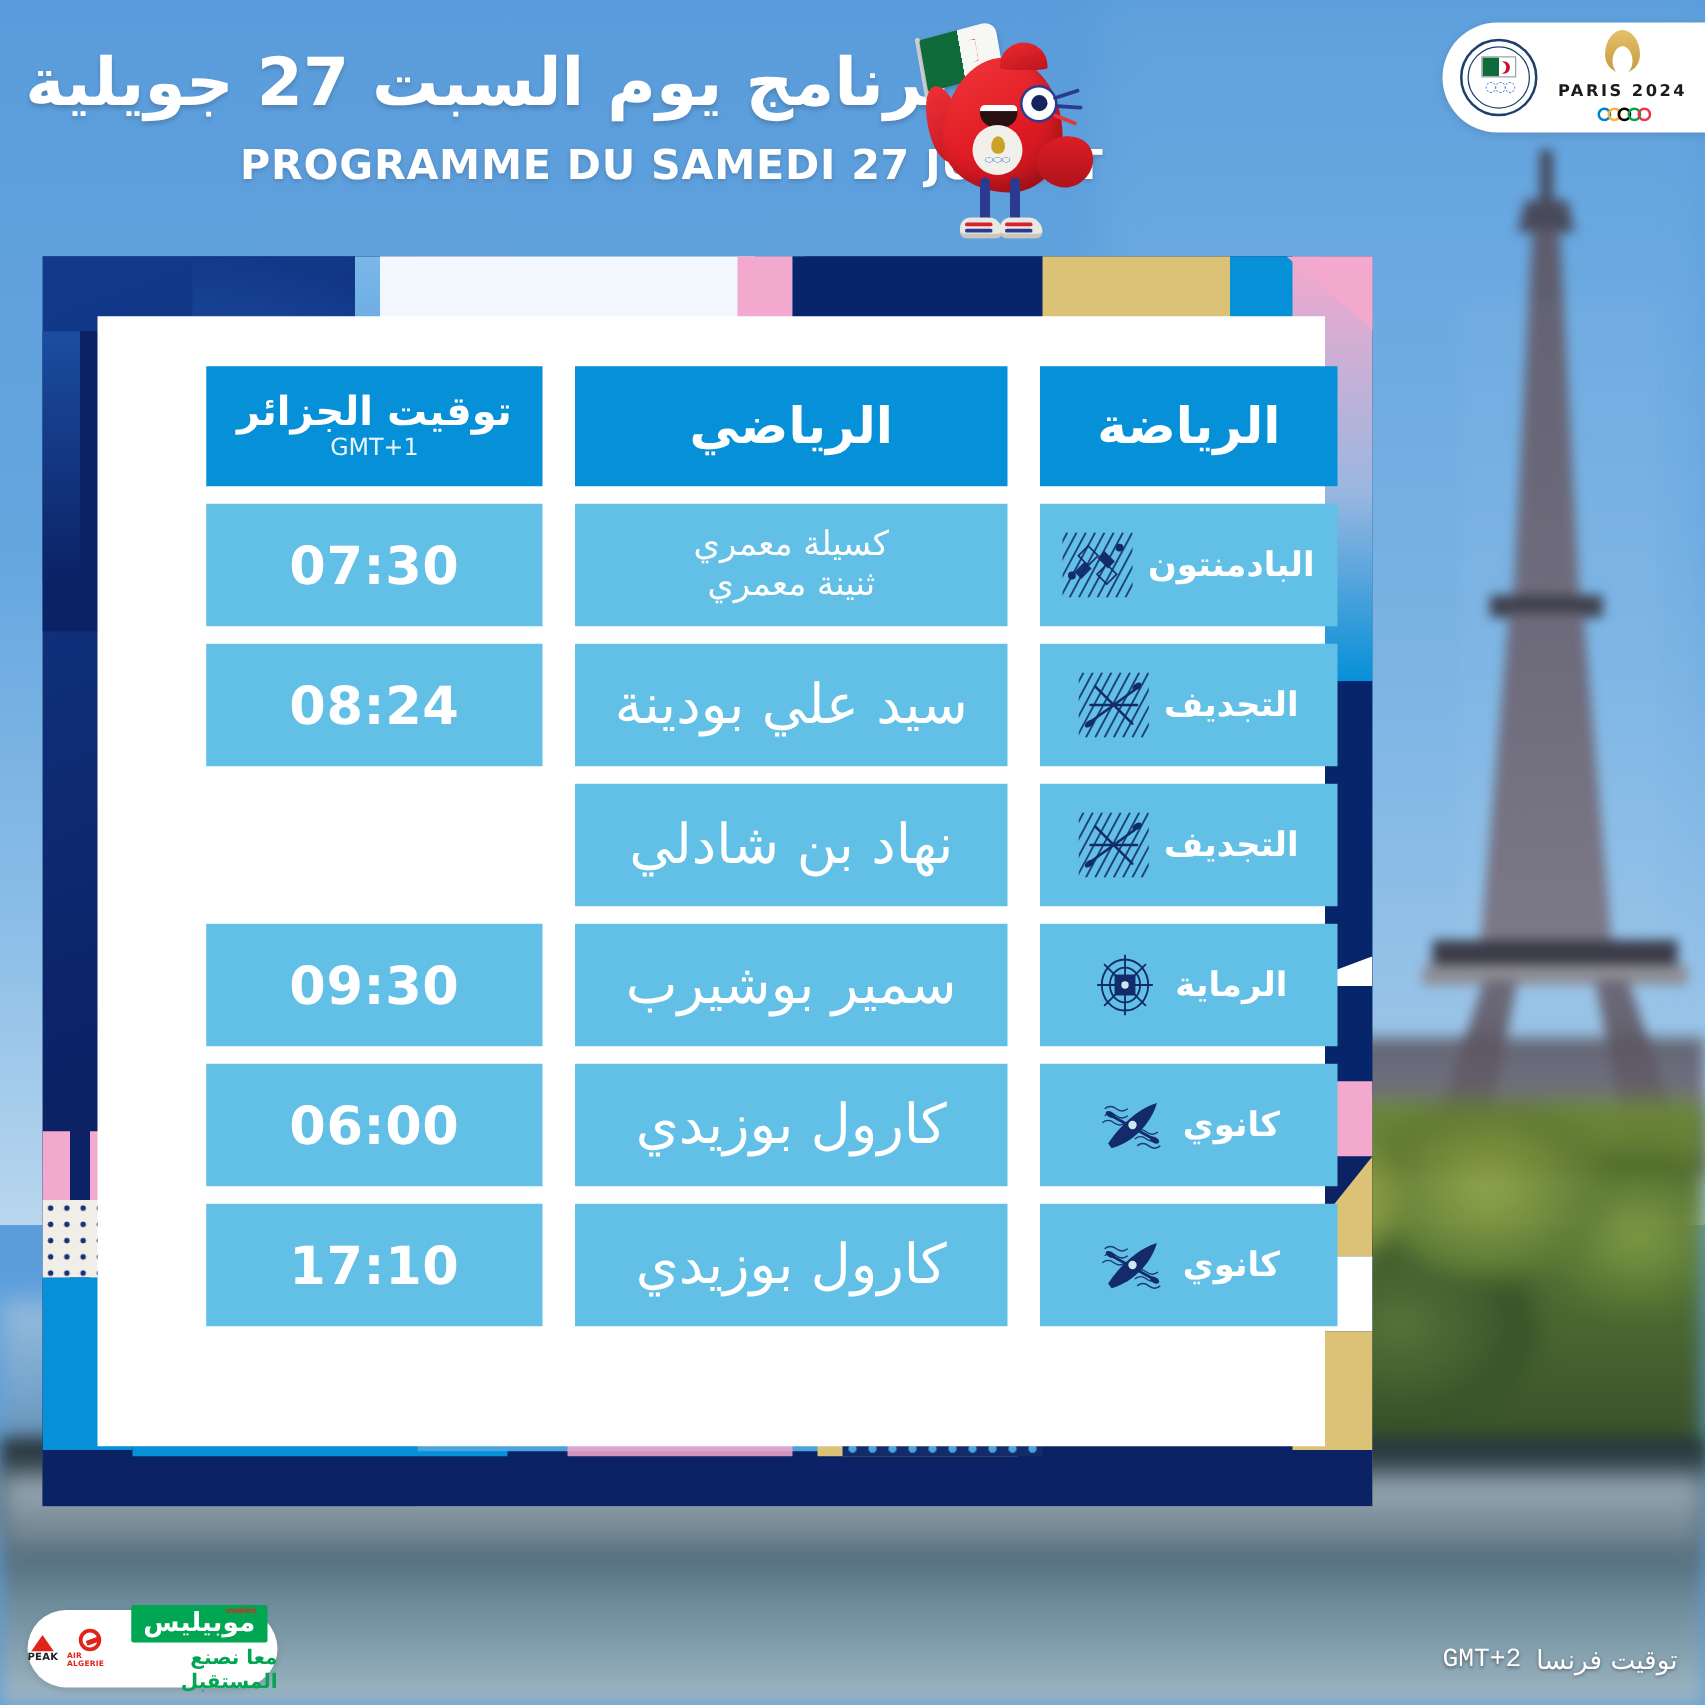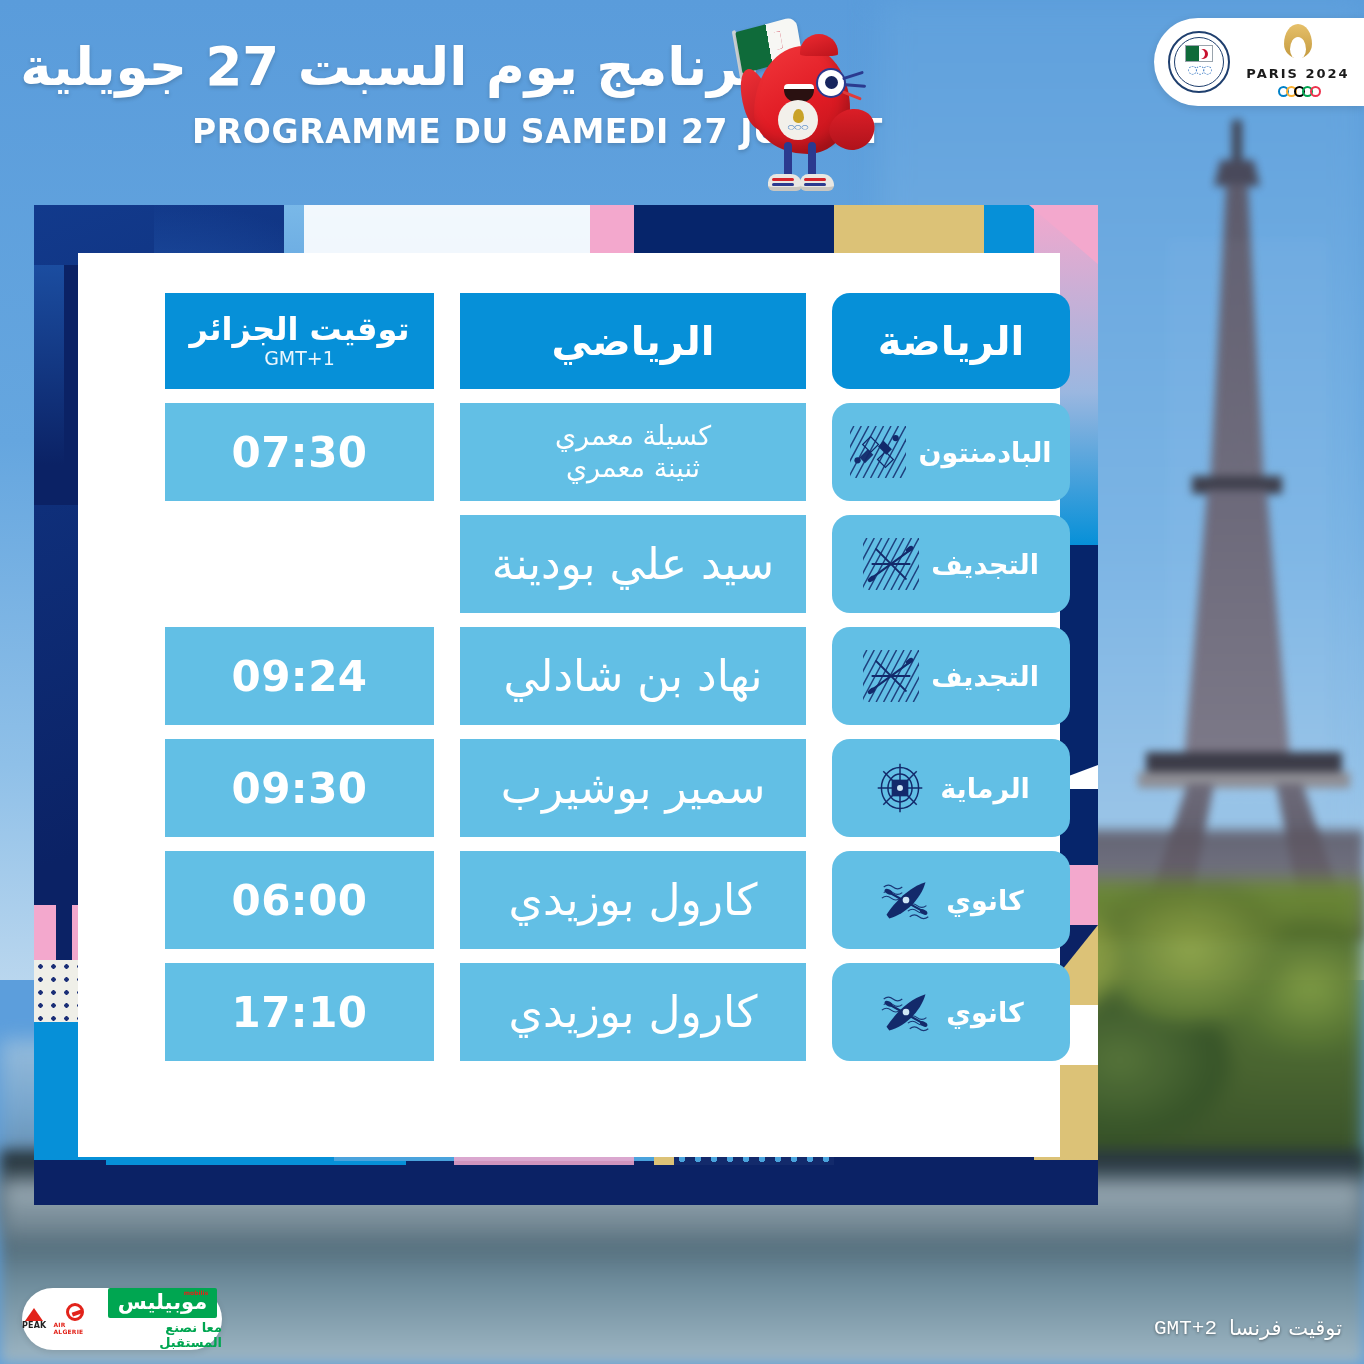--- a/index.html
+++ b/index.html
@@ -256,21 +256,21 @@
   .card {
     position: absolute; left: 44px; top: 48px;
     width: 982px; height: 904px;
     background: #ffffff;
   }
   .tbl { position:absolute; left: 60px; top: 40px; width: 932px; }
   .trow { display:flex; flex-direction: row; gap: 26px; margin-bottom: 14px; }
   .trow:last-child { margin-bottom: 0; }
 
   .cell { display:flex; align-items:center; justify-content:center; }
-  .c-sport { width: 238px; border-radius: 18px; }
+  .c-sport { width: 238px; }
   .c-name  { width: 346px; }
   .c-time  { width: 269px; }
 
   .head .cell { height: 96px; background: #0690d8; }
   .head .c-sport, .head .c-time { background:#0690d8; }
   .head-text {
     color:#fff; font-size: 40px; font-weight: 700; line-height: 1;
   }
   .head .c-time { flex-direction: column; gap: 2px; }
   .head-sub { color:#eaf6fd; font-size: 19px; font-weight: 400; direction: ltr; }
@@ -303,21 +303,21 @@
   .sp-aa .circ::after{content:"";position:absolute;left:3px;top:5px;width:10px;height:4px;background:#e2231a;transform:rotate(-20deg);}
   .sp-aa .lb { font-size:6px; font-weight:700; color:#e2231a; letter-spacing:.2px; }
   .sp-mob { display:flex; flex-direction:column; align-items:center; gap:2px; }
   .sp-mob .box {
     background:#00a651; color:#fff; padding: 4px 10px 5px; border-radius:2px;
     font-size: 21px; font-weight:700; line-height:1; direction: rtl;
     position: relative;
     text-align: center;
   }
   .sp-mob .box .mini { position:absolute; right:9px; top:2px; font-size:6px; color:#e2231a; letter-spacing:0; }
-  .sp-mob .tag { color:#00a651; font-size: 13px; font-weight:700; direction: rtl; }
+  .sp-mob .tag { color:#00a651; font-size: 16px; font-weight:700; direction: rtl; }
 
   .france-time {
     position:absolute; right: 22px; bottom: 24px;
     color:#ffffff; font-size: 21px; font-weight: 500;
     text-shadow: 0 1px 3px rgba(0,0,0,.45);
     display:flex; align-items:center; gap:12px; direction: rtl;
   }
   .france-time .gmt { direction: ltr; font-family: Liberation Mono, monospace; }
 </style>
 </head>
@@ -535,20 +535,23 @@
       </g>
                     </g>
                   </svg>
        </span>
      </div>
      <div class="cell c-name">
        <div class="athlete">
                   <div>سيد علي بودينة</div>
                 </div>
      </div>
+     <div class="cell c-time">
+       <span class="time">08:24</span>
+     </div>
             </div>
             <div class="trow body">
               <div class="cell c-sport">
        <span class="sport-wrap">
          <span class="sport-label">التجديف</span>
          <svg class="pictogram" viewBox="0 0 60 56">
                     <g>
                       <g transform="rotate(0 30 28)">
                         <line x1="-34" y1="56" x2="-4" y2="0" stroke="#132a6b" stroke-width="1.6" opacity=".85"></line>
                         <line x1="-26" y1="56" x2="4" y2="0" stroke="#132a6b" stroke-width="1.6" opacity=".85"></line>
@@ -575,23 +578,20 @@
       </g>
                     </g>
                   </svg>
        </span>
      </div>
      <div class="cell c-name">
        <div class="athlete">
                   <div>نهاد بن شادلي</div>
                 </div>
      </div>
-     <div class="cell c-time">
-       <span class="time">09:24</span>
-     </div>
             </div>
             <div class="trow body">
               <div class="cell c-sport">
        <span class="sport-wrap">
          <span class="sport-label">الرماية</span>
          <svg class="pictogram" viewBox="0 0 60 56">
                     <g fill="none" stroke="#132a6b" stroke-width="1.6">
       <ellipse cx="30" cy="28" rx="20" ry="22"></ellipse>
       <ellipse cx="30" cy="28" rx="13" ry="15"></ellipse>
       <line x1="30" y1="2" x2="30" y2="54"></line>

